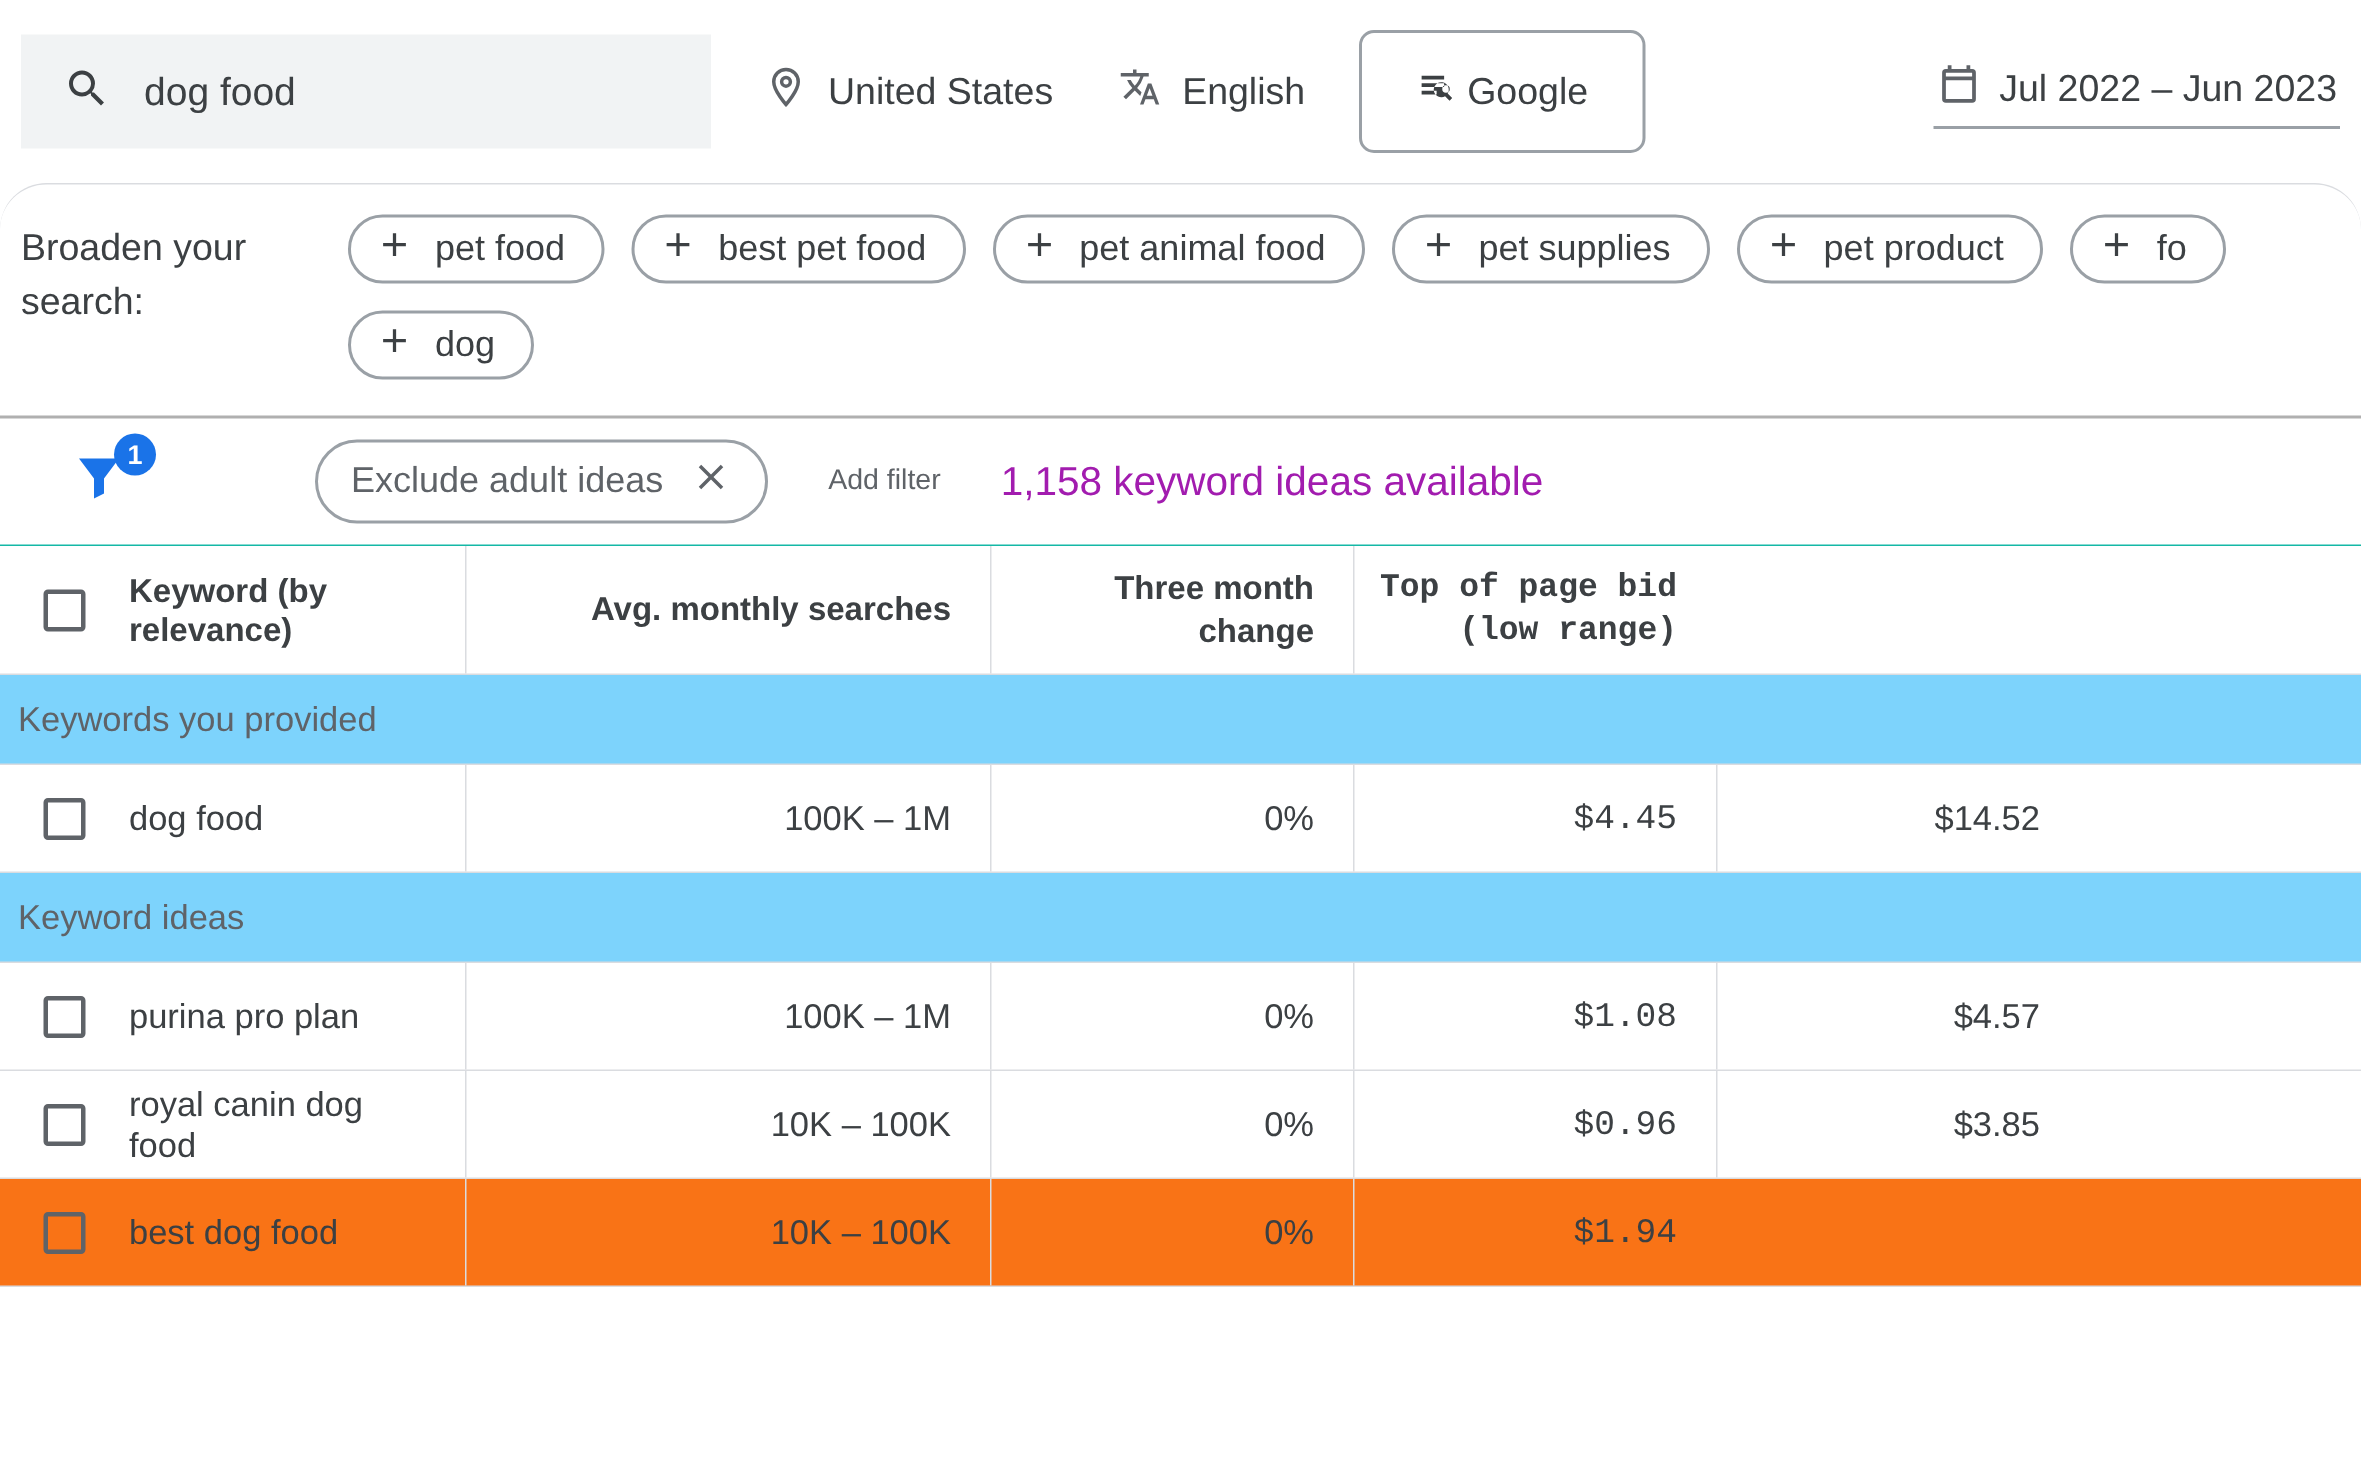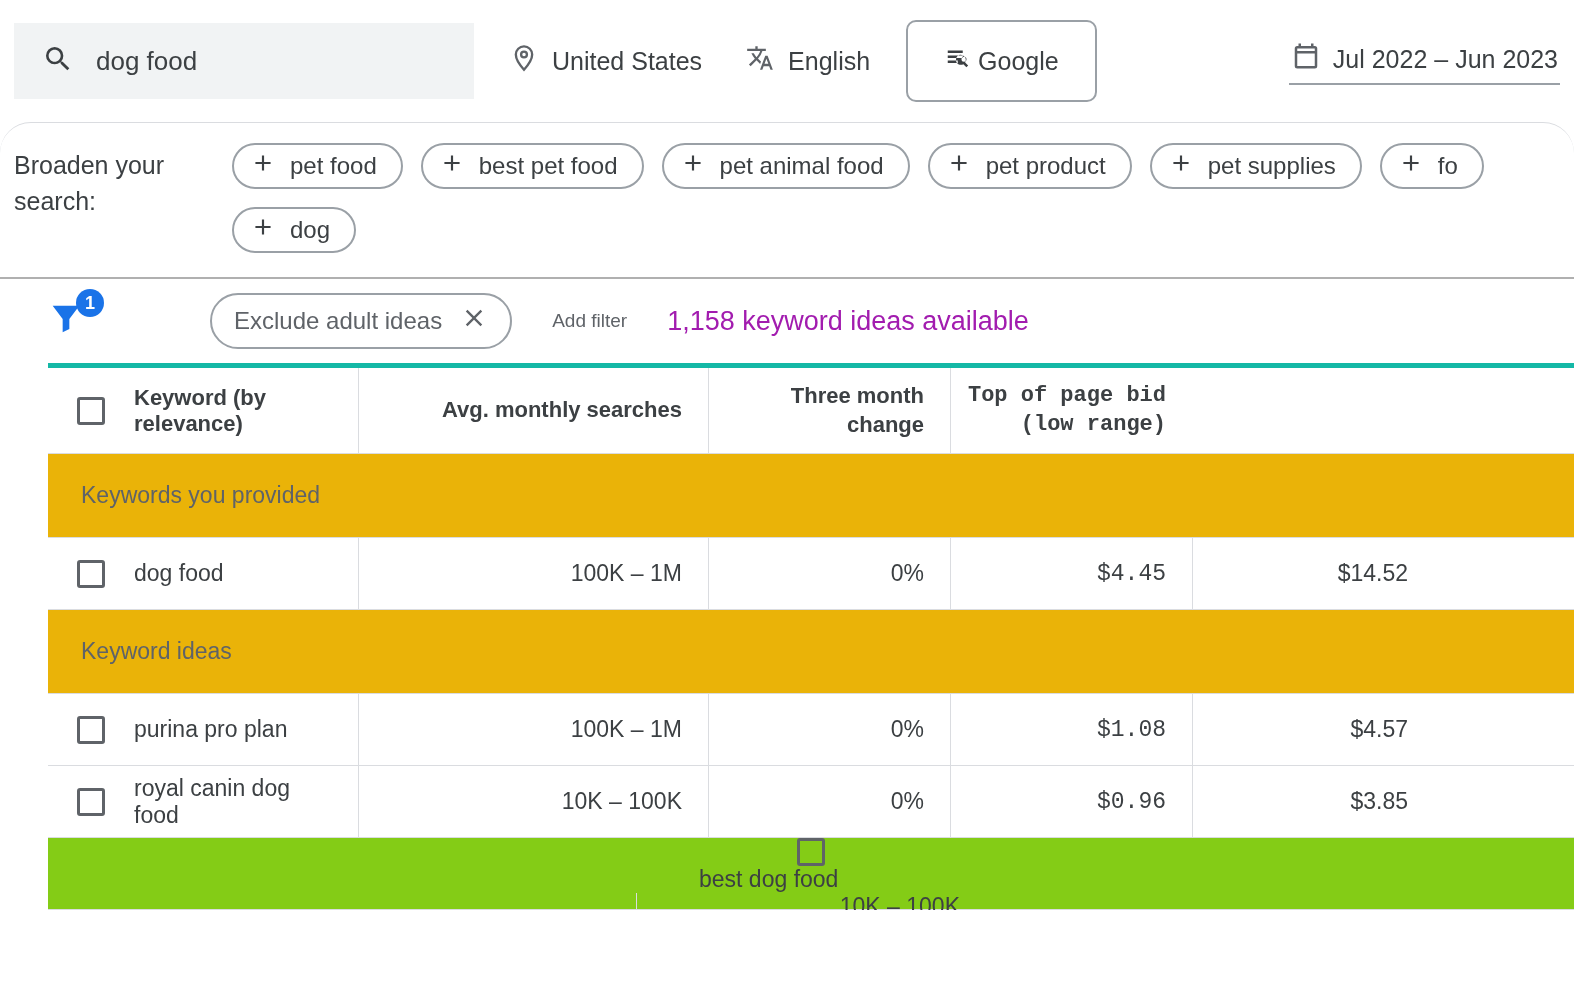--- a/index.html
+++ b/index.html
@@ -141,21 +141,21 @@
     padding: 0 22px;
     font-size: 24px;
     color: #5f6368;
     margin-left: 80px;
   }
   .applied-filter svg { width: 28px; height: 28px; fill: #5f6368; }
   .add-filter { font-size: 19px; color: #5f6368; cursor: pointer; }
   .ideas-count { font-size: 27px; color: #a21caf; }
 
   
-  .table { border-top: 5px solid #14b8a6; margin-left: 48px; }
+  .table { border-top: 1px solid #14b8a6; }
   .thead, .trow, .sechead {
     display: flex;
     align-items: center;
     border-bottom: 1px solid #dadce0;
   }
   .thead { height: 86px; font-weight: 600; font-size: 22px; background: #fff; }
   .thead .cell-head { font-weight: 700; }
   .cell-check { width: 86px; display: flex; align-items: center; justify-content: center; }
   .cell-kw { width: 224px; padding-right: 20px; }
   .cell-avg { width: 350px; text-align: right; padding-right: 26px; border-left: 1px solid #dadce0; height: 100%; display:flex; align-items:center; justify-content:flex-end;}
@@ -165,28 +165,28 @@
   .thead .cell-avg,.thead .cell-3m,.thead .cell-low,.thead .cell-high{line-height:1.3;}
 
   .checkbox {
     width: 28px;
     height: 28px;
     border: 3px solid #5f6368;
     border-radius: 3px;
     cursor: pointer;
   }
   .sechead {
-    height: 84px;
-    background: #eab308;
+    height: 60px;
+    background: #7dd3fc;
     font-size: 23px;
     color: #5f6368;
-    padding-left: 33px;
+    padding-left: 12px;
   }
   .trow { height: 72px; font-size: 23px; color: #3c4043; }
-  .trow.off { background: #84cc16; flex-direction: column; }
+  .trow.off { background: #f97316; }
 </style>
 </head>
 <body>
 
 <div class="top-row">
   <div class="search-box">
     <span>
       <svg viewBox="0 0 24 24">
           <path d="M15.5 14h-.79l-.28-.27A6.471 6.471 0 0016 9.5 6.5 6.5 0 109.5 16a6.47 6.47 0 004.23-1.57l.27.28v.79L19 20.49 20.49 19 15.5 14zm-6 0C7.01 14 5 11.99 5 9.5S7.01 5 9.5 5 14 7.01 14 9.5 11.99 14 9.5 14z"></path>
         </svg>
@@ -249,27 +249,27 @@
       <div class="pill">
         <span><svg viewBox="0 0 24 24">
             <path d="M19 13h-6v6h-2v-6H5v-2h6V5h2v6h6z"></path>
           </svg></span>
         <span>pet animal food</span>
       </div>
       <div class="pill">
         <span><svg viewBox="0 0 24 24">
             <path d="M19 13h-6v6h-2v-6H5v-2h6V5h2v6h6z"></path>
           </svg></span>
+        <span>pet supplies</span>
+      </div>
+      <div class="pill">
+        <span><svg viewBox="0 0 24 24">
+            <path d="M19 13h-6v6h-2v-6H5v-2h6V5h2v6h6z"></path>
+          </svg></span>
         <span>pet product</span>
-      </div>
-      <div class="pill">
-        <span><svg viewBox="0 0 24 24">
-            <path d="M19 13h-6v6h-2v-6H5v-2h6V5h2v6h6z"></path>
-          </svg></span>
-        <span>pet supplies</span>
       </div>
       <div class="pill">
         <span><svg viewBox="0 0 24 24">
             <path d="M19 13h-6v6h-2v-6H5v-2h6V5h2v6h6z"></path>
           </svg></span>
         <span>fo</span>
       </div>
       <div class="pill">
         <span><svg viewBox="0 0 24 24">
             <path d="M19 13h-6v6h-2v-6H5v-2h6V5h2v6h6z"></path>

